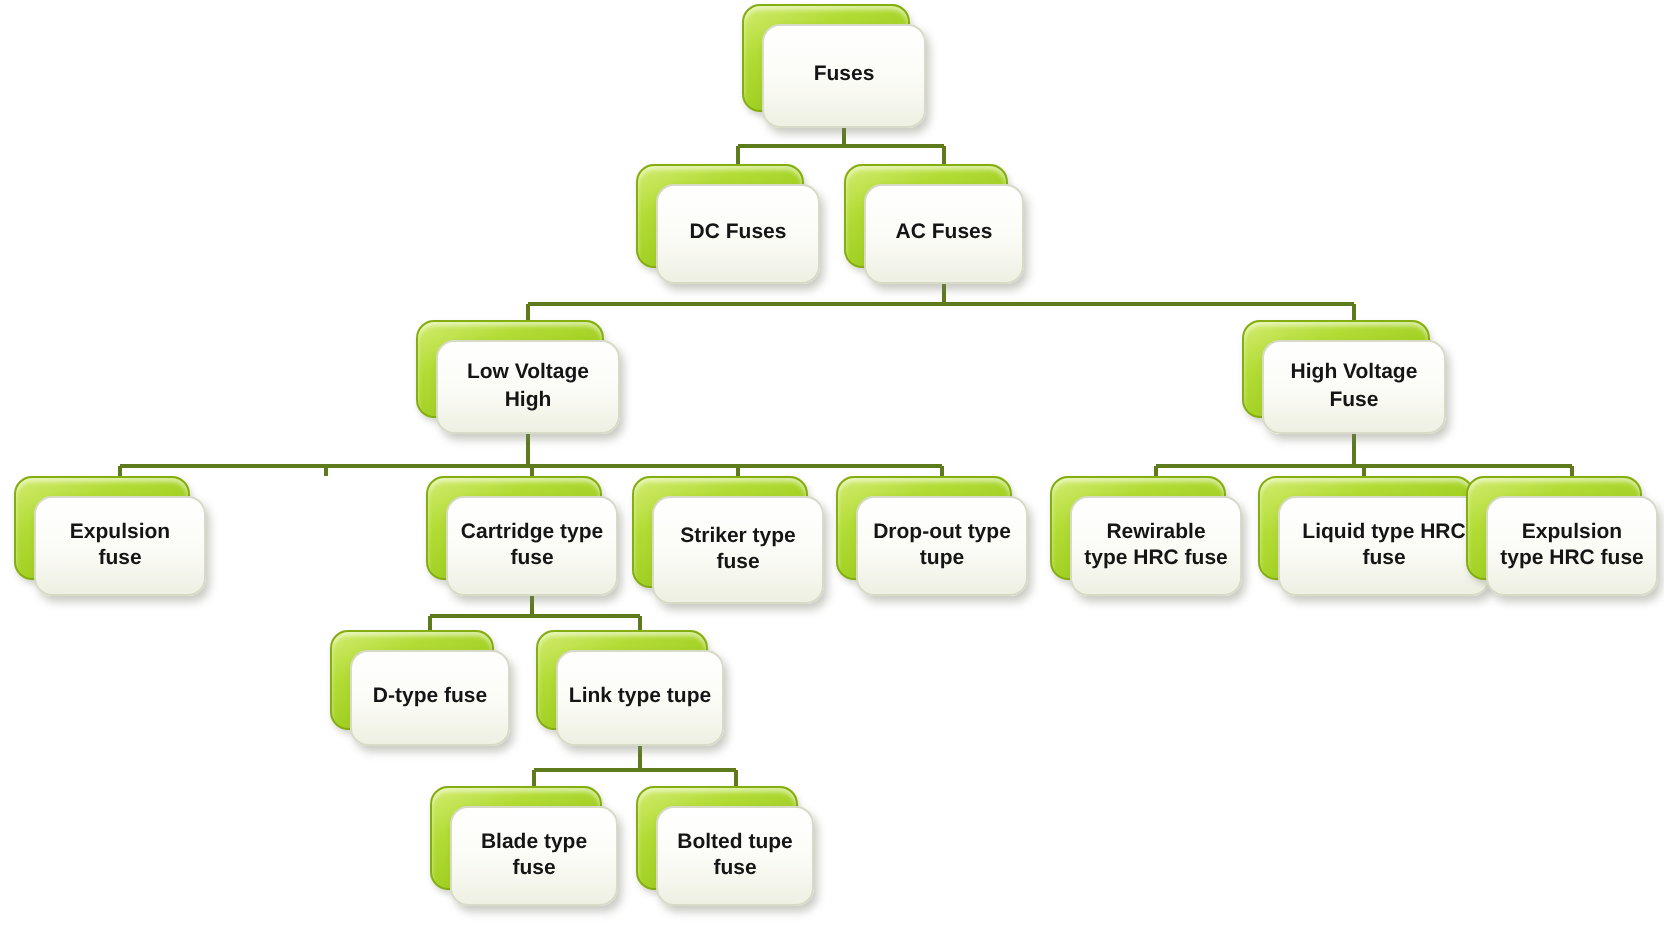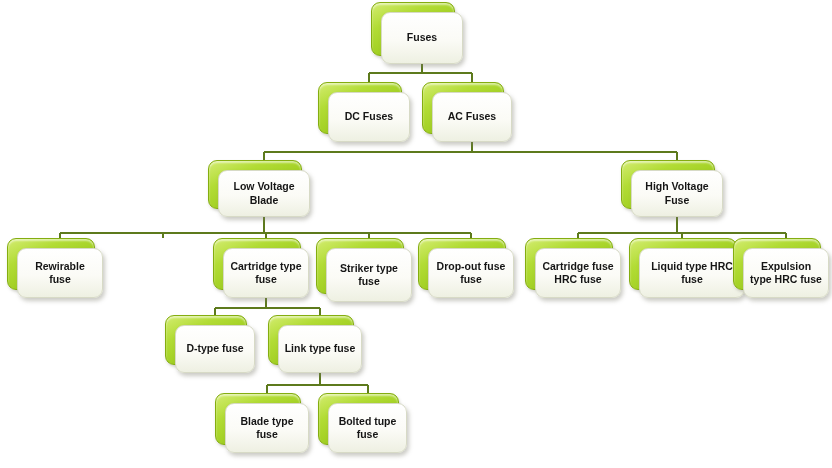--- a/index.html
+++ b/index.html
@@ -96,35 +96,35 @@
   <div class="node" style="left:432px; top:92px; width:80px; height:50px;border-radius:19px;">
     <div class="back"></div>
     <div class="front">
       <span class="label">AC Fuses</span>
     </div>
   </div>
 
   <div class="node" style="left:218px; top:170px; width:92px; height:47px;">
     <div class="back"></div>
     <div class="front">
-      <span class="label">Low Voltage Blade</span>
+      <span class="label">Low Voltage High</span>
     </div>
   </div>
 
   <div class="node" style="left:631px; top:170px; width:92px; height:47px;">
     <div class="back"></div>
     <div class="front">
       <span class="label">High Voltage Fuse</span>
     </div>
   </div>
 
   <div class="node" style="left:17px; top:248px; width:86px; height:50px;">
     <div class="back"></div>
     <div class="front">
-      <span class="label">Rewirable fuse</span>
+      <span class="label">Expulsion fuse</span>
     </div>
   </div>
 
 
   <div class="node" style="left:223px; top:248px; width:86px; height:50px;">
     <div class="back"></div>
     <div class="front">
       <span class="label">Cartridge type fuse</span>
     </div>
   </div>
@@ -132,28 +132,28 @@
   <div class="node" style="left:326px; top:248px; width:86px; height:54px;">
     <div class="back"></div>
     <div class="front">
       <span class="label">Striker type fuse</span>
     </div>
   </div>
 
   <div class="node" style="left:428px; top:248px; width:86px; height:50px;">
     <div class="back"></div>
     <div class="front">
-      <span class="label">Drop-out fuse fuse</span>
+      <span class="label">Drop-out type tupe</span>
     </div>
   </div>
 
   <div class="node" style="left:535px; top:248px; width:86px; height:50px;">
     <div class="back"></div>
     <div class="front">
-      <span class="label">Cartridge fuse HRC fuse</span>
+      <span class="label">Rewirable type HRC fuse</span>
     </div>
   </div>
 
   <div class="node" style="left:639px; top:248px; width:106px; height:50px;">
     <div class="back"></div>
     <div class="front">
       <span class="label">Liquid type HRC fuse</span>
     </div>
   </div>
 
@@ -167,21 +167,21 @@
   <div class="node" style="left:175px; top:325px; width:80px; height:48px;">
     <div class="back"></div>
     <div class="front">
       <span class="label">D-type fuse</span>
     </div>
   </div>
 
   <div class="node" style="left:278px; top:325px; width:84px; height:48px;">
     <div class="back"></div>
     <div class="front">
-      <span class="label">Link type fuse</span>
+      <span class="label">Link type tupe</span>
     </div>
   </div>
 
   <div class="node" style="left:225px; top:403px; width:84px; height:50px;">
     <div class="back"></div>
     <div class="front">
       <span class="label">Blade type fuse</span>
     </div>
   </div>
 

